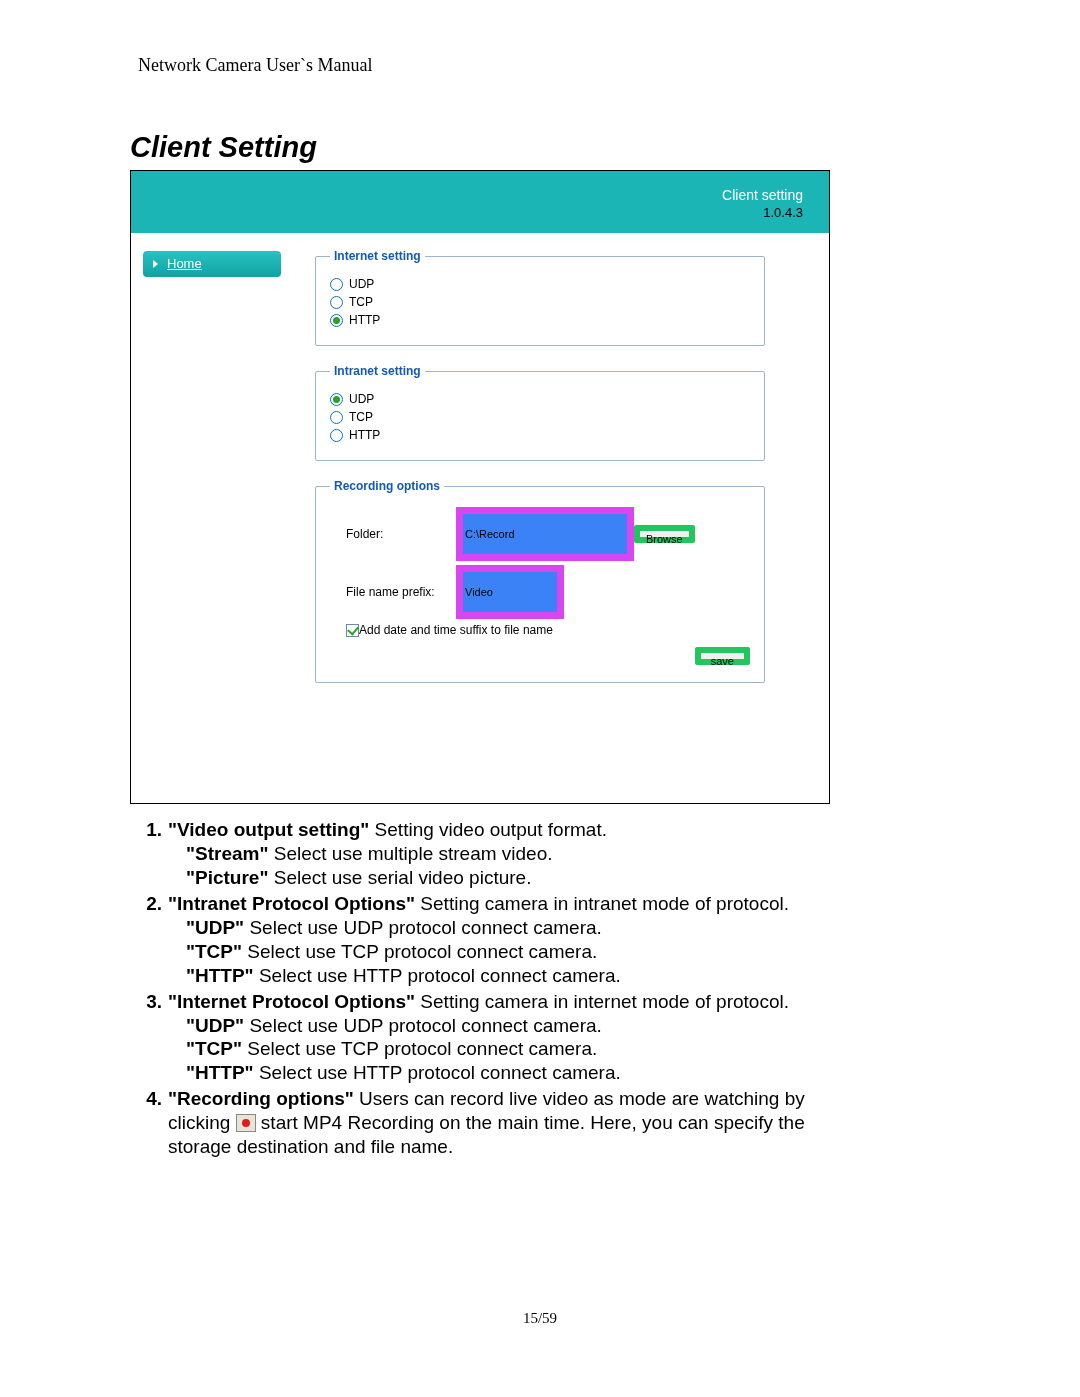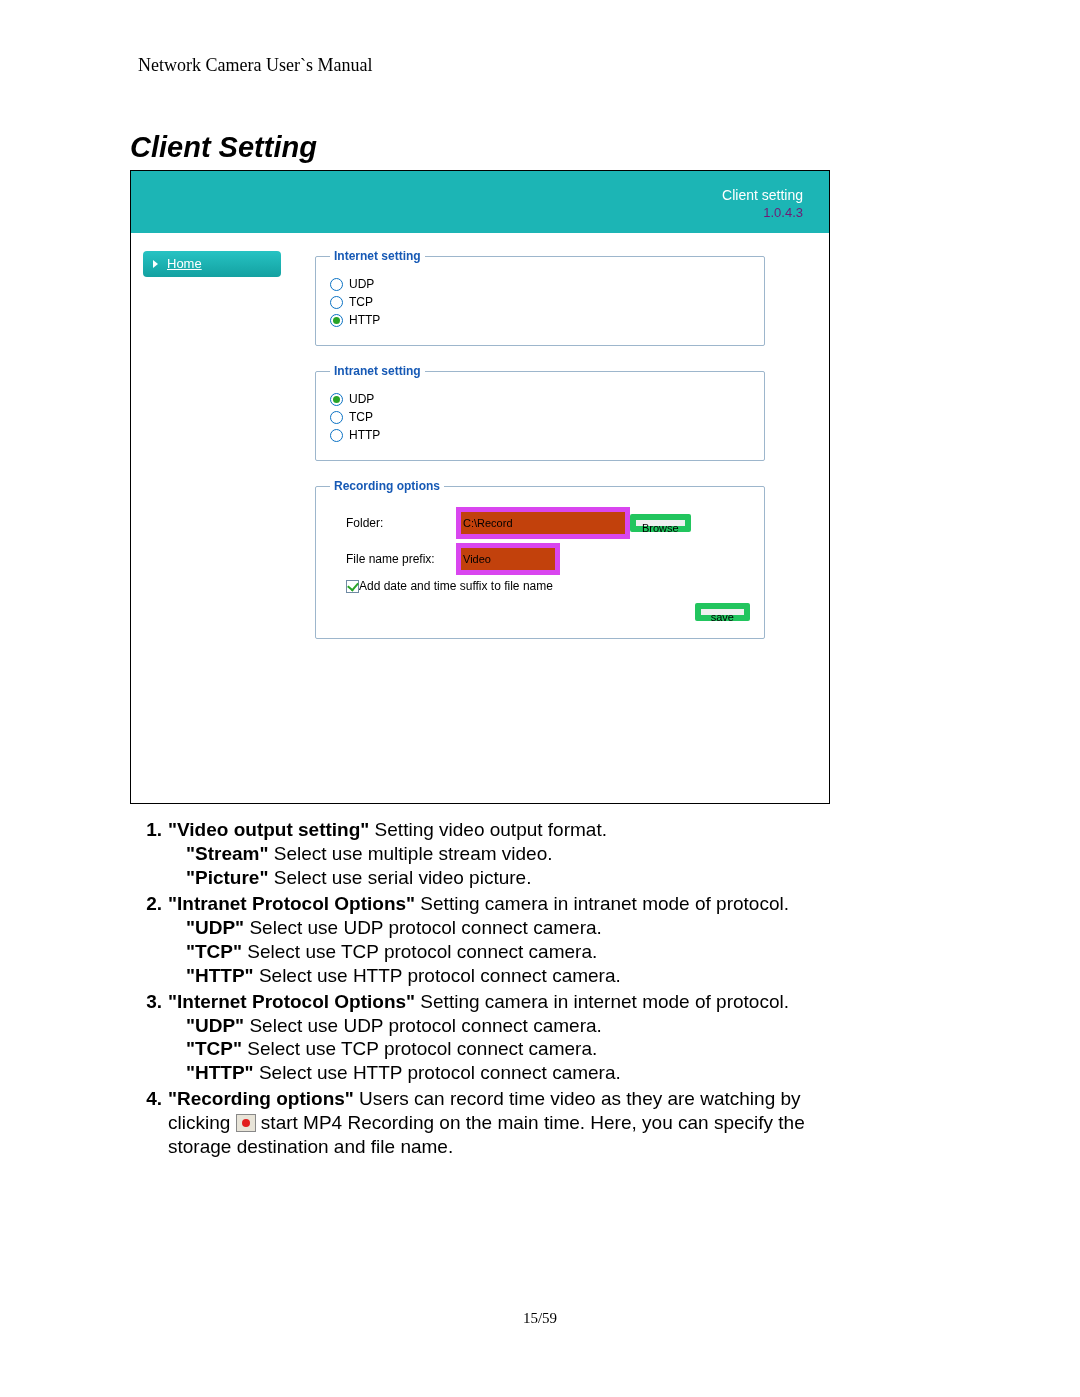--- a/index.html
+++ b/index.html
@@ -50,21 +50,21 @@
     position: absolute;
     top: 16px;
     right: 26px;
     color: #fff;
     font-size: 14px;
   }
   .banner-version {
     position: absolute;
     top: 34px;
     right: 26px;
-    color: #701a75;
+    color: #000000;
     font-size: 13px;
   }
   
   .sidebar {
     position: absolute;
     top: 80px;
     left: 12px;
     width: 150px;
   }
   .home-btn {
@@ -137,26 +137,26 @@
   }
   .rec-row {
     display: flex;
     align-items: center;
     font-size: 12px;
     margin: 4px 16px;
     gap: 0;
   }
   .rec-row .lbl { width: 110px; }
   .txt {
-    border: 5px solid #d946ef;
+    border: 7px solid #d946ef;
     height: 16px;
     font-size: 11px;
-    padding: 3px 2px;
+    padding: 12px 2px;
     font-family: Arial, sans-serif;
-    background: #c2410c;
+    background: #3b82f6;
   }
   .txt.folder { width: 160px; }
   .txt.prefix { width: 90px; }
   .btn-small {
     border: 6px solid #22c55e;
     background: #f0f0f0;
     font-size: 11px;
     padding: 0 6px;
     height: 18px;
     line-height: 16px;
@@ -336,21 +336,21 @@
         <b>"Internet Protocol Options"</b><span> Setting camera in internet mode of protocol.</span>
         <div class="sub"><b>"UDP"</b><span> Select use UDP protocol connect camera.</span></div>
         <div class="sub"><b>"TCP"</b><span> Select use TCP protocol connect camera.</span></div>
         <div class="sub"><b>"HTTP"</b><span> Select use HTTP protocol connect camera.</span></div>
       </div>
     </div>
 
     <div class="item">
       <span class="num">4.</span>
       <div class="body">
-        <b>"Recording options"</b><span> Users can record time video as they are watching by</span>
+        <b>"Recording options"</b><span> Users can record live video as mode are watching by</span>
         <div>
           <span>clicking </span>
           <span class="rec-icon"></span>
           <span> start MP4 Recording on the main time. Here, you can specify the</span>
         </div>
         <div>storage destination and file name.</div>
       </div>
     </div>
 
   </div>

